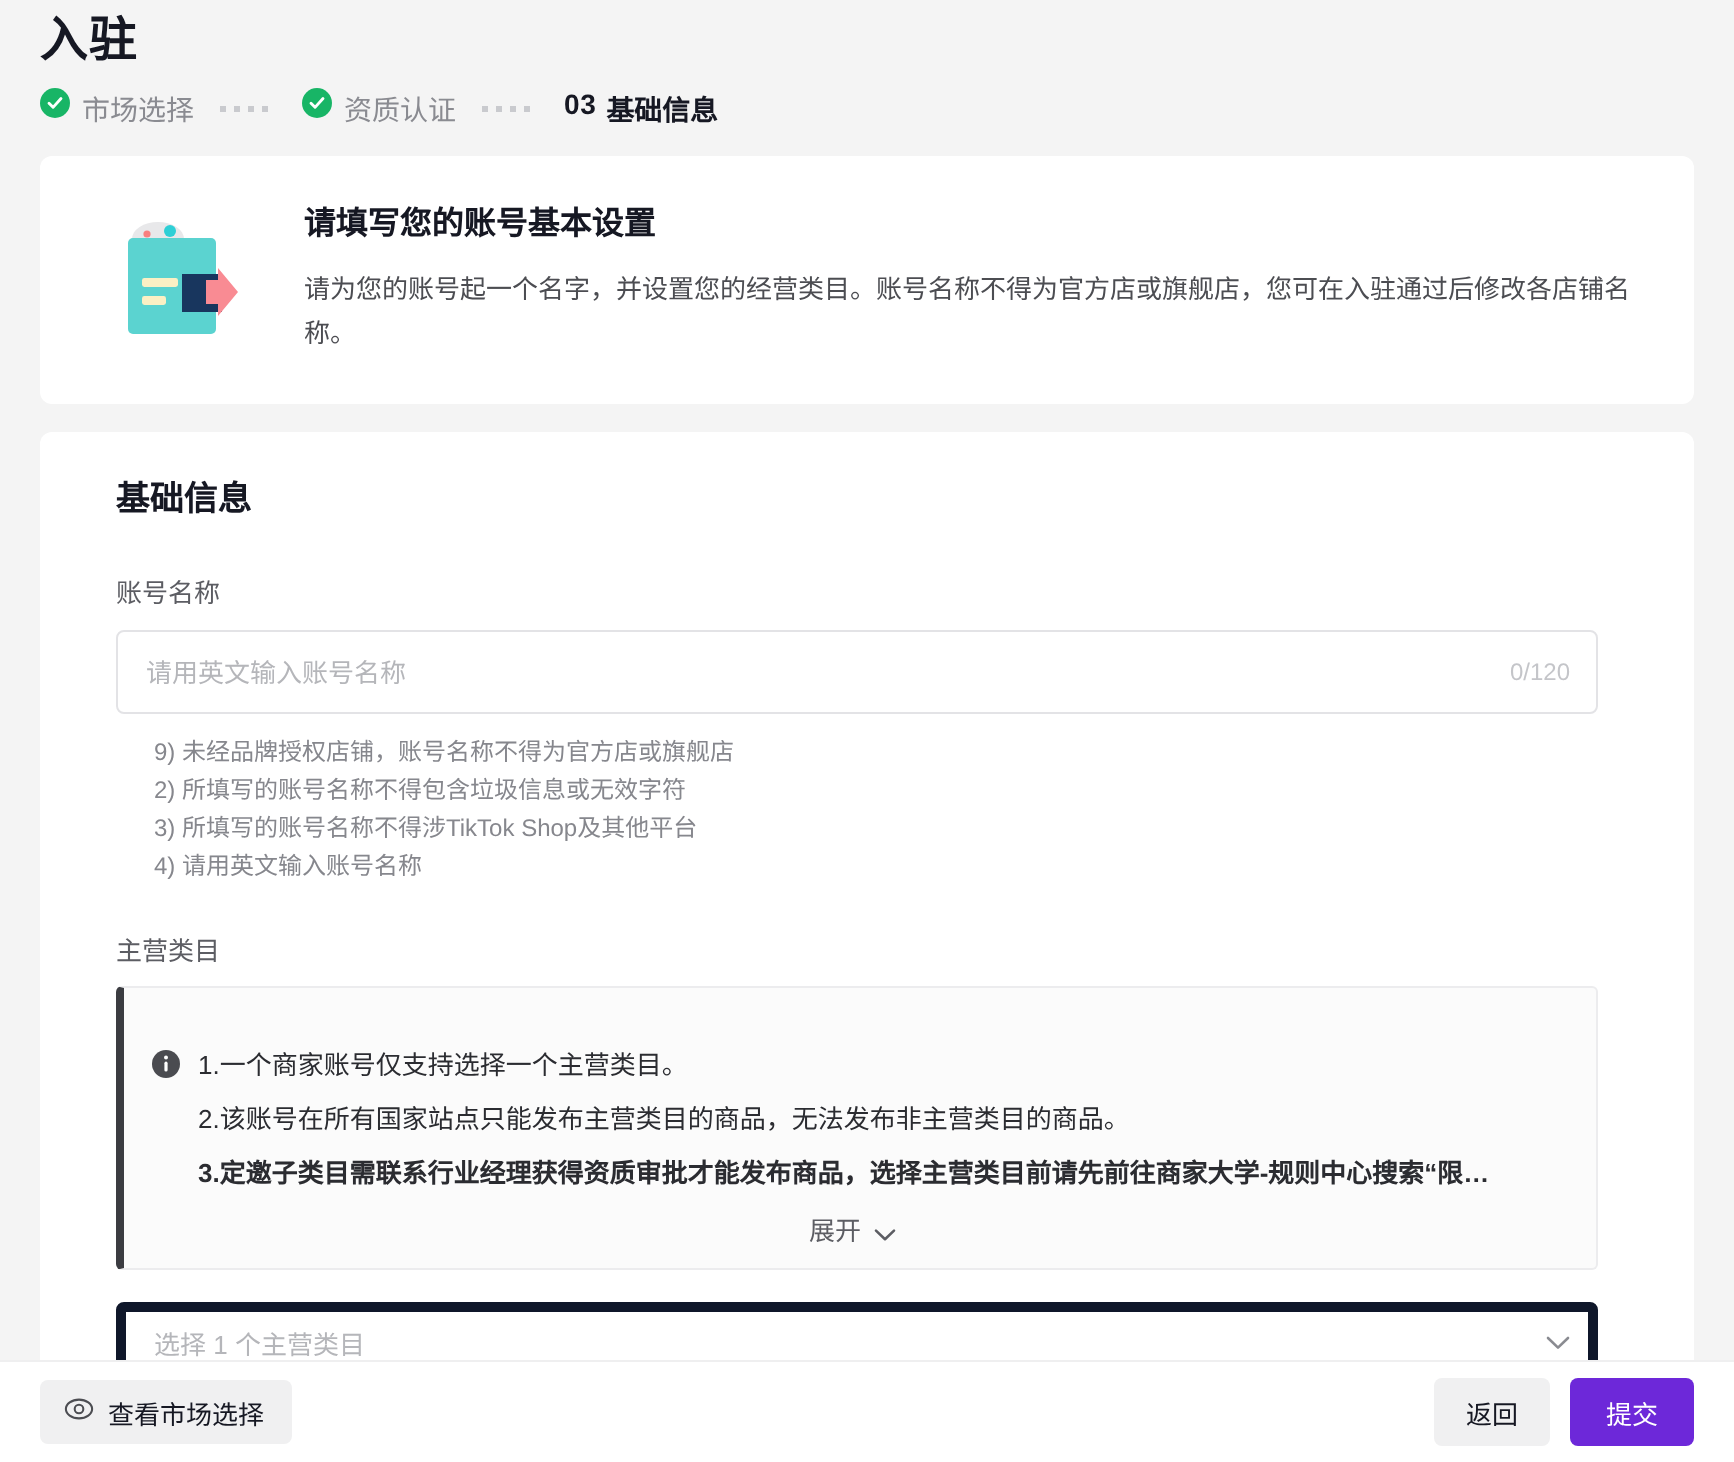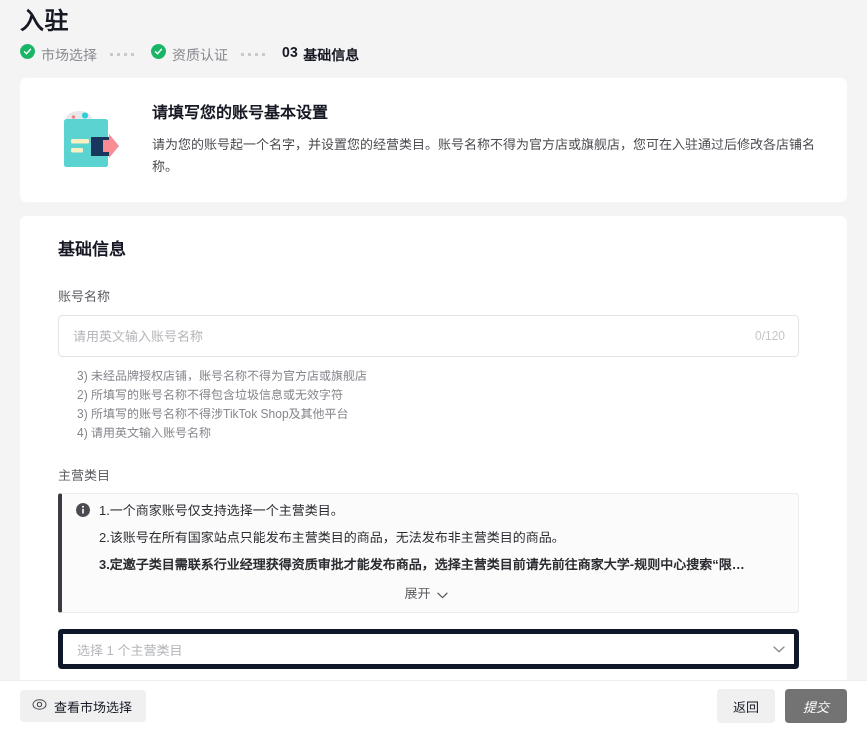--- a/index.html
+++ b/index.html
@@ -183,21 +183,21 @@
     line-height: 18px;
   }
 
   
   .notice {
     margin: 0 28px 0 18px;
     background: #fbfbfb;
     border: 1px solid #ececee;
     border-left: 4px solid #3b3c41;
     border-radius: 3px;
-    padding: 6px 16px 10px 14px;
+    padding: 28px 16px 10px 14px;
     position: relative;
   }
   .notice-body {
     display: flex;
     align-items: flex-start;
   }
   .notice-icon {
     width: 14px;
     height: 14px;
     flex: 0 0 auto;
@@ -285,24 +285,23 @@
     color: #161823;
   }
   .btn-market {
     background: #f0f0f1;
     color: #161823;
     height: 32px;
     padding: 0 14px 0 12px;
   }
   .btn-market svg { margin-right: 7px; }
   .btn-primary {
-    background: #737373;
+    background: #6d28d9;
     color: #ffffff;
     min-width: 62px;
-    font-style: italic;
   }
   .footer-spacer { flex: 1 1 auto; }
   .footer-right { display: flex; align-items: center; gap: 10px; }
 </style>
 </head>
 <body>
 
 <div class="page-head">
   <h1 class="page-title">入驻</h1>
 
@@ -380,21 +379,21 @@
   <h3 class="section-title">基础信息</h3>
 
   <div class="field-label">账号名称</div>
 
   <div class="input-wrap">
     <input class="text-input" type="text" placeholder="请用英文输入账号名称" style="">
     <span class="counter">0/120</span>
   </div>
 
   <ul class="rules">
-    <li>3) 未经品牌授权店铺，账号名称不得为官方店或旗舰店</li>
+    <li>9) 未经品牌授权店铺，账号名称不得为官方店或旗舰店</li>
     <li>2) 所填写的账号名称不得包含垃圾信息或无效字符</li>
     <li>3) 所填写的账号名称不得涉TikTok Shop及其他平台</li>
     <li>4) 请用英文输入账号名称</li>
   </ul>
 
   <div class="subfield-label">主营类目</div>
 
   <div class="notice">
     <div class="notice-body">
       <span class="notice-icon">

